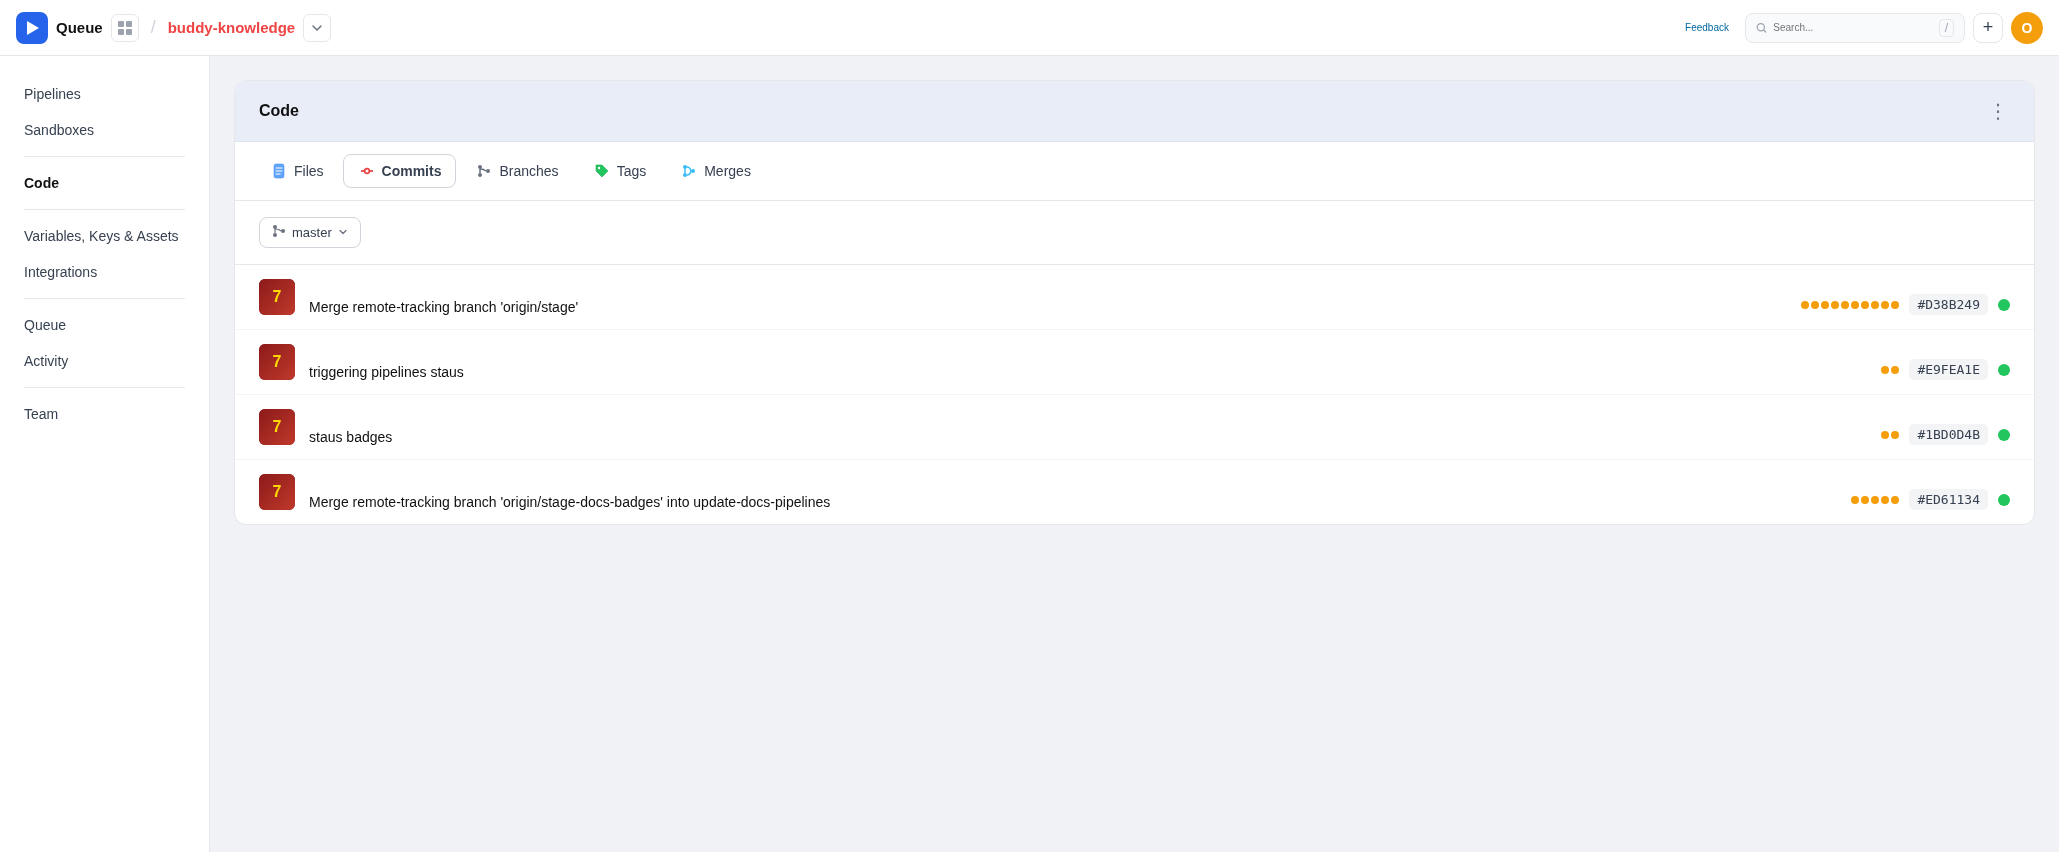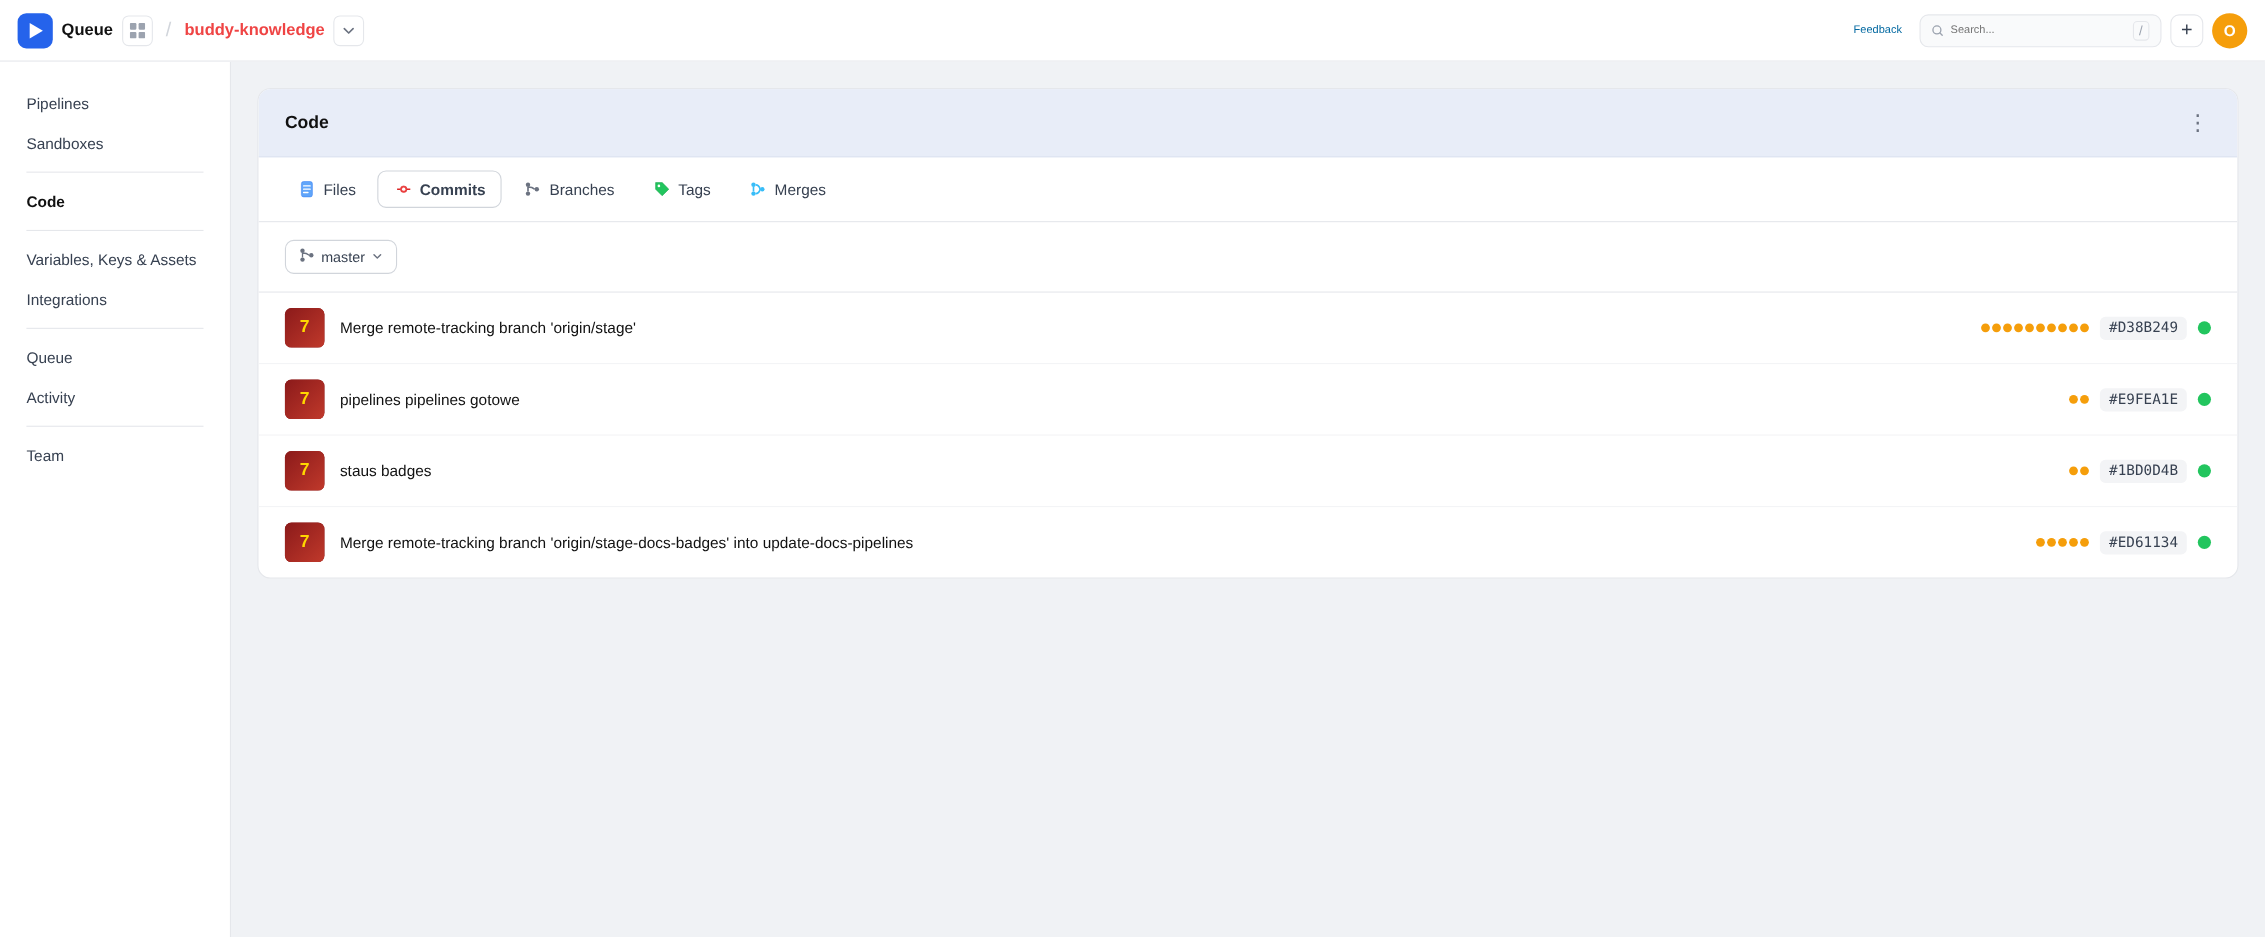--- a/index.html
+++ b/index.html
@@ -188,21 +188,21 @@
     
     .commits-section { padding: 0; }
     .section-label {
       font-size: 11px; font-weight: 600; color: #9ca3af;
       letter-spacing: 0.08em;
       padding: 12px 24px 8px;
       text-transform: uppercase;
     }
 
     .commit-row {
-      display: flex; align-items: center;
+      display: flex; align-items: flex-end;
       padding: 14px 24px;
       border-bottom: 1px solid #f3f4f6;
       gap: 14px;
     }
     .commit-row:last-child { border-bottom: none; }
     .commit-avatar {
       width: 36px; height: 36px;
       border-radius: 6px;
       background: #8b1a1a;
       overflow: hidden;
@@ -412,21 +412,21 @@
             </div>
             <span class="commit-hash">#D38B249</span>
             <div class="commit-status"></div>
           </div>
         </div>
 
         <div class="commit-row">
           <div class="commit-avatar">
             <div class="commit-avatar-inner"></div>
           </div>
-          <span class="commit-message">pipelines pipelines gotowe</span>
+          <span class="commit-message">triggering pipelines staus</span>
           <div class="commit-right">
             <div class="commit-dots">
               <div class="dot"></div>
               <div class="dot"></div>
             </div>
             <span class="commit-hash">#E9FEA1E</span>
             <div class="commit-status"></div>
           </div>
         </div>
 

